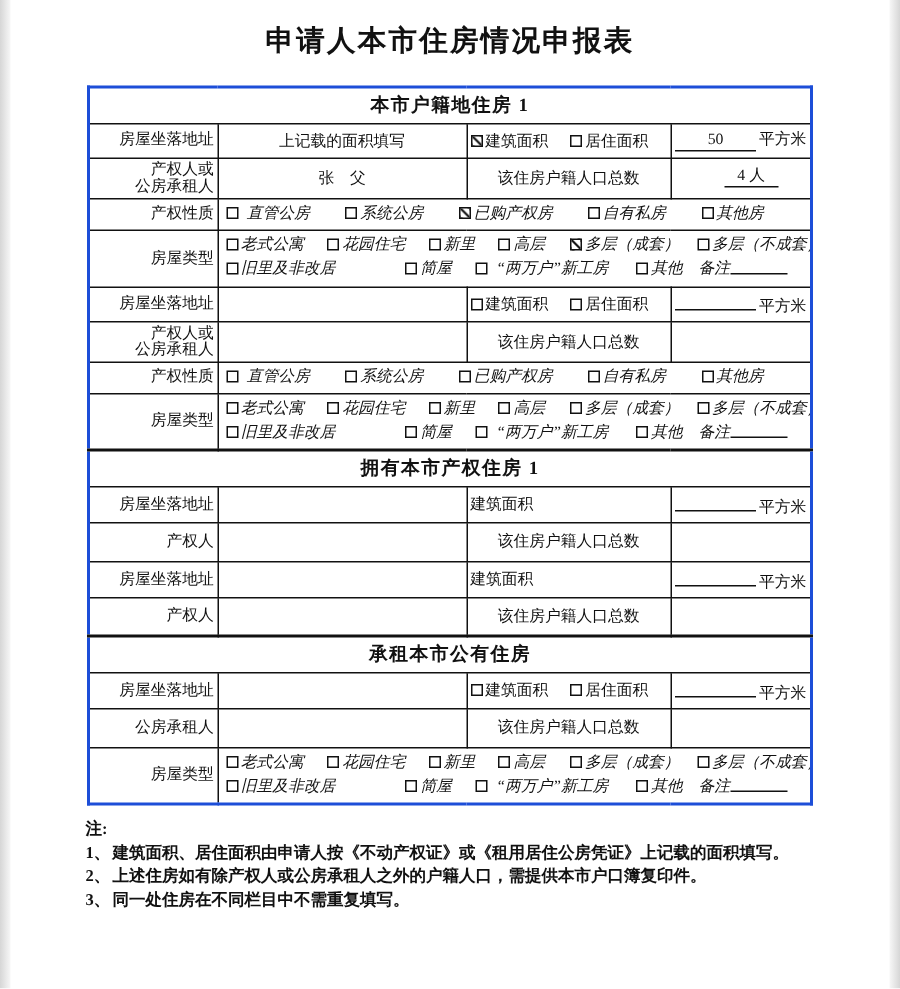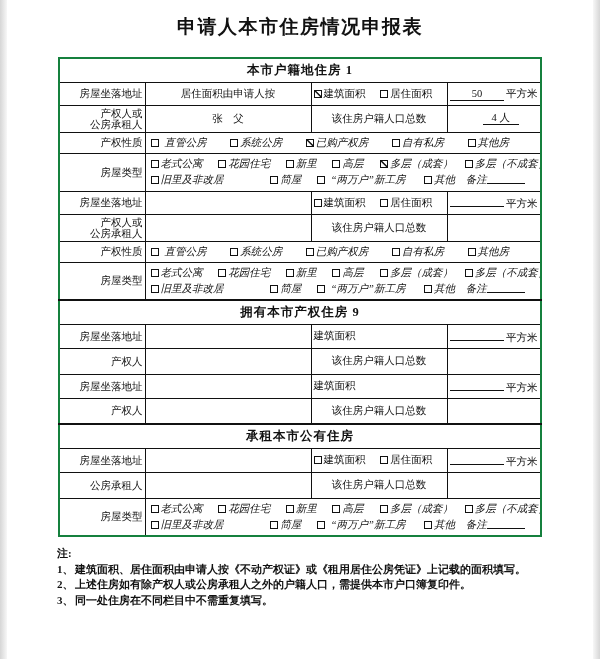--- a/index.html
+++ b/index.html
@@ -22,21 +22,21 @@
     font-size:19px;
     font-weight:bold;
     letter-spacing:1.5px;
   }
 
   table.form {
     border-collapse:collapse;
     table-layout:fixed;
     width:482px;
     margin:17px auto 0;
-    border:2px solid #15803d;
+    border:2px solid #1d4ed8;
   }
   td {
     border:1px solid #111;
     font-size:10.5px;
     vertical-align:middle;
     padding:0 2px;
     overflow:hidden;
   }
   tr.r-sec td {
     font-weight:bold;
@@ -124,21 +124,21 @@
       <col style="width:136px">
       <col style="width:94px">
     </colgroup>
 
   <tbody>
       <tr class="r-sec">
     <td colspan="4" style="border-top:none">本市户籍地住房 1</td>
   </tr>
   <tr class="r-addr">
     <td class="lbl">房屋坐落地址</td>
-    <td class="val">居住面积由申请人按</td>
+    <td class="val">上记载的面积填写</td>
     <td class="area">
       <span class="opt" style="margin-right:12px"><span class="cb checked"></span><span>建筑面积</span></span>
       <span class="opt"><span class="cb"></span><span>居住面积</span></span>
     </td>
     <td class="sqm"><span class="uline">50</span><span>平方米</span></td>
   </tr>
   <tr class="r-person">
     <td class="lbl">
           <div>产权人或</div>
           <div>公房承租人</div>
@@ -221,21 +221,21 @@
         <span class="opt" style="margin-right:44px"><span class="cb"></span><span>旧里及非改居</span></span>
         <span class="opt" style="margin-right:13px"><span class="cb"></span><span>简屋</span></span>
         <span class="opt" style="margin-right:16px"><span class="cb gap"></span><span>“两万户”新工房</span></span>
         <span class="opt" style="margin-right:8px"><span class="cb"></span><span>其他</span></span>
         <span>备注</span><span class="uline-sm"></span>
       </div>
     </td>
   </tr>
 
   <tr class="r-sec">
-    <td colspan="4">拥有本市产权住房 9</td>
+    <td colspan="4">拥有本市产权住房 1</td>
   </tr>
   <tr class="r-addr" style="height:24px">
     <td class="lbl">房屋坐落地址</td>
     <td class="val"></td>
     <td class="area">建筑面积</td>
     <td class="sqm"><span class="uline"></span><span>平方米</span></td>
   </tr>
   <tr class="r-person" style="height:26px">
     <td class="lbl">产权人</td>
     <td class="val"></td>

